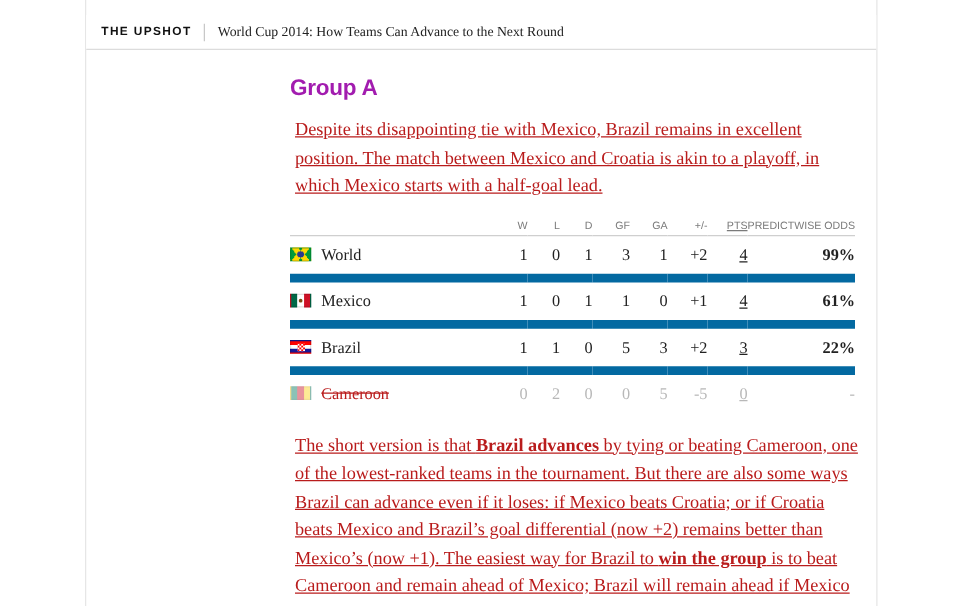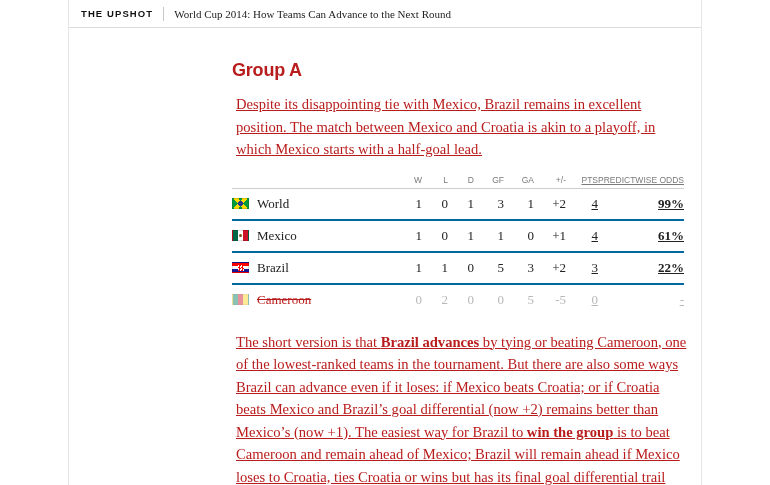--- a/index.html
+++ b/index.html
@@ -30,21 +30,21 @@
   }
   .gutter-right {
     position: absolute;
     top: 0; right: 0;
     width: 68px; height: 485px;
     background: #ffffff;
     border-left: 1px solid #e6e6e6;
   }
   .header {
     position: absolute;
-    top: 0; left: 69px;
+    top: 12px; left: 69px;
     width: 632px;
     height: 28px;
     border-bottom: 1px solid #dcdcdc;
     background: #ffffff;
     display: flex;
     align-items: center;
     box-sizing: border-box;
   }
   .brand {
     font-family: "Liberation Sans", sans-serif;
@@ -71,21 +71,21 @@
     position: absolute;
     top: 28px;
     left: 232px;
     width: 460px;
     box-sizing: border-box;
   }
   h1.group-title {
     font-family: "Liberation Sans", sans-serif;
     font-size: 18px;
     font-weight: bold;
-    color: #b91c1c;
+    color: #a21caf;
     margin: 32px 0 12px 0;
     letter-spacing: -0.2px;
   }
   p.body-text {
     font-family: "Liberation Serif", serif;
     font-size: 14.6px;
     line-height: 22.5px;
     color: #b91c1c;
     margin: 0 0 12px 4px;
     width: 452px;
@@ -114,21 +114,21 @@
   }
   table.standings th.team-head {
     text-align: left;
   }
   table.standings td {
     font-family: "Liberation Serif", serif;
     font-size: 13px;
     color: #222222;
     text-align: right;
     padding: 7px 0;
-    border-top: 2px solid #0369a1;
+    border-top: 7px solid #0369a1;
     white-space: nowrap;
   }
   table.standings tr:first-child td { border-top: 1px solid #cfcfcf; }
   td.team-cell {
     text-align: left;
     padding-left: 2px;
   }
   .team-inner {
     display: flex;
     align-items: center;
@@ -197,21 +197,21 @@
     font-weight: normal;
     color: #b8b8b8;
   }
   th.w, td.w { width: 26px; }
   th.l, td.l { width: 26px; }
   th.d, td.d { width: 26px; }
   th.gf, td.gf { width: 30px; }
   th.ga, td.ga { width: 30px; }
   th.gd, td.gd { width: 32px; }
   th.pts, td.pts { width: 32px; text-decoration: underline; }
-  th.odds, td.odds { width: 86px; text-decoration: underline; }
+  th.odds, td.odds { width: 86px; }
 </style>
 </head>
 <body>
 
 <div class="page">
 
   <div class="gutter-left"></div>
   <div class="gutter-right"></div>
 
   <div class="header">

